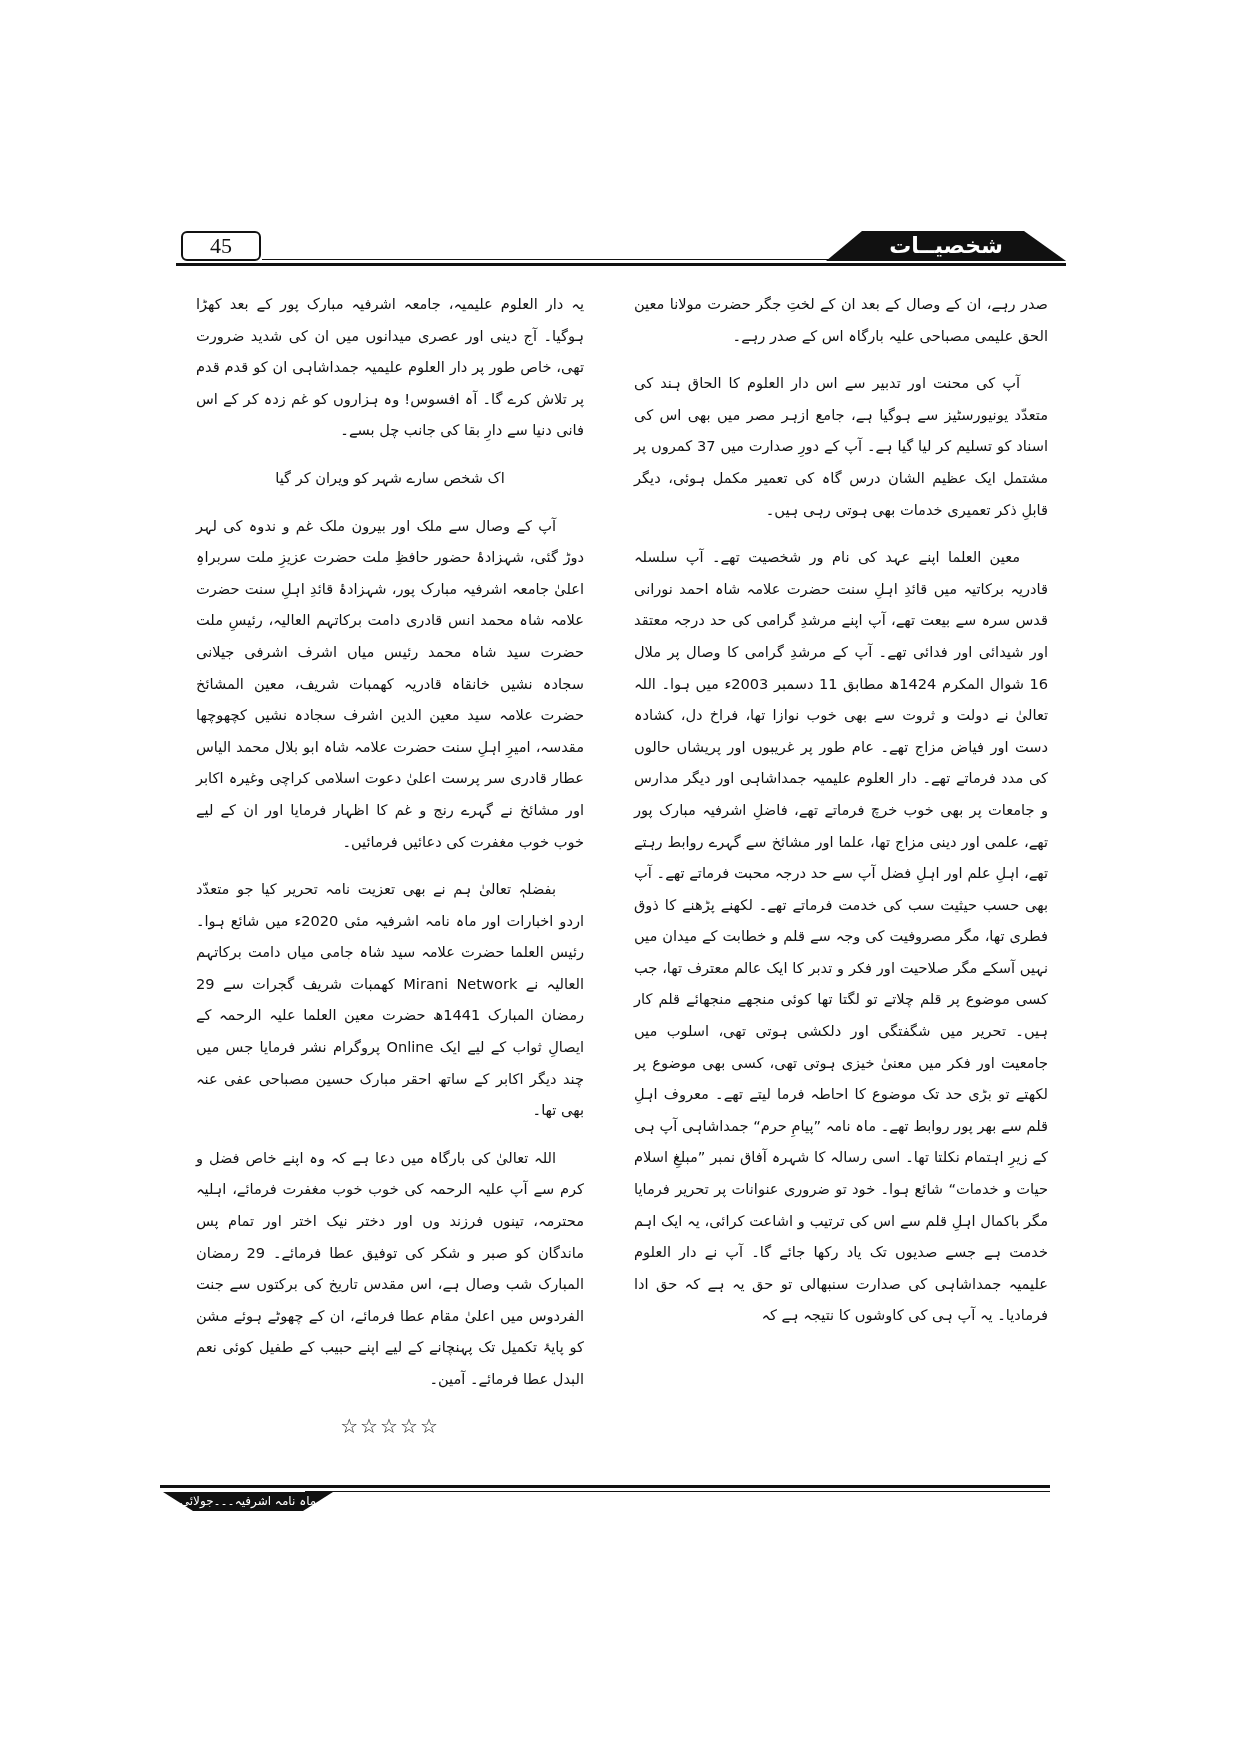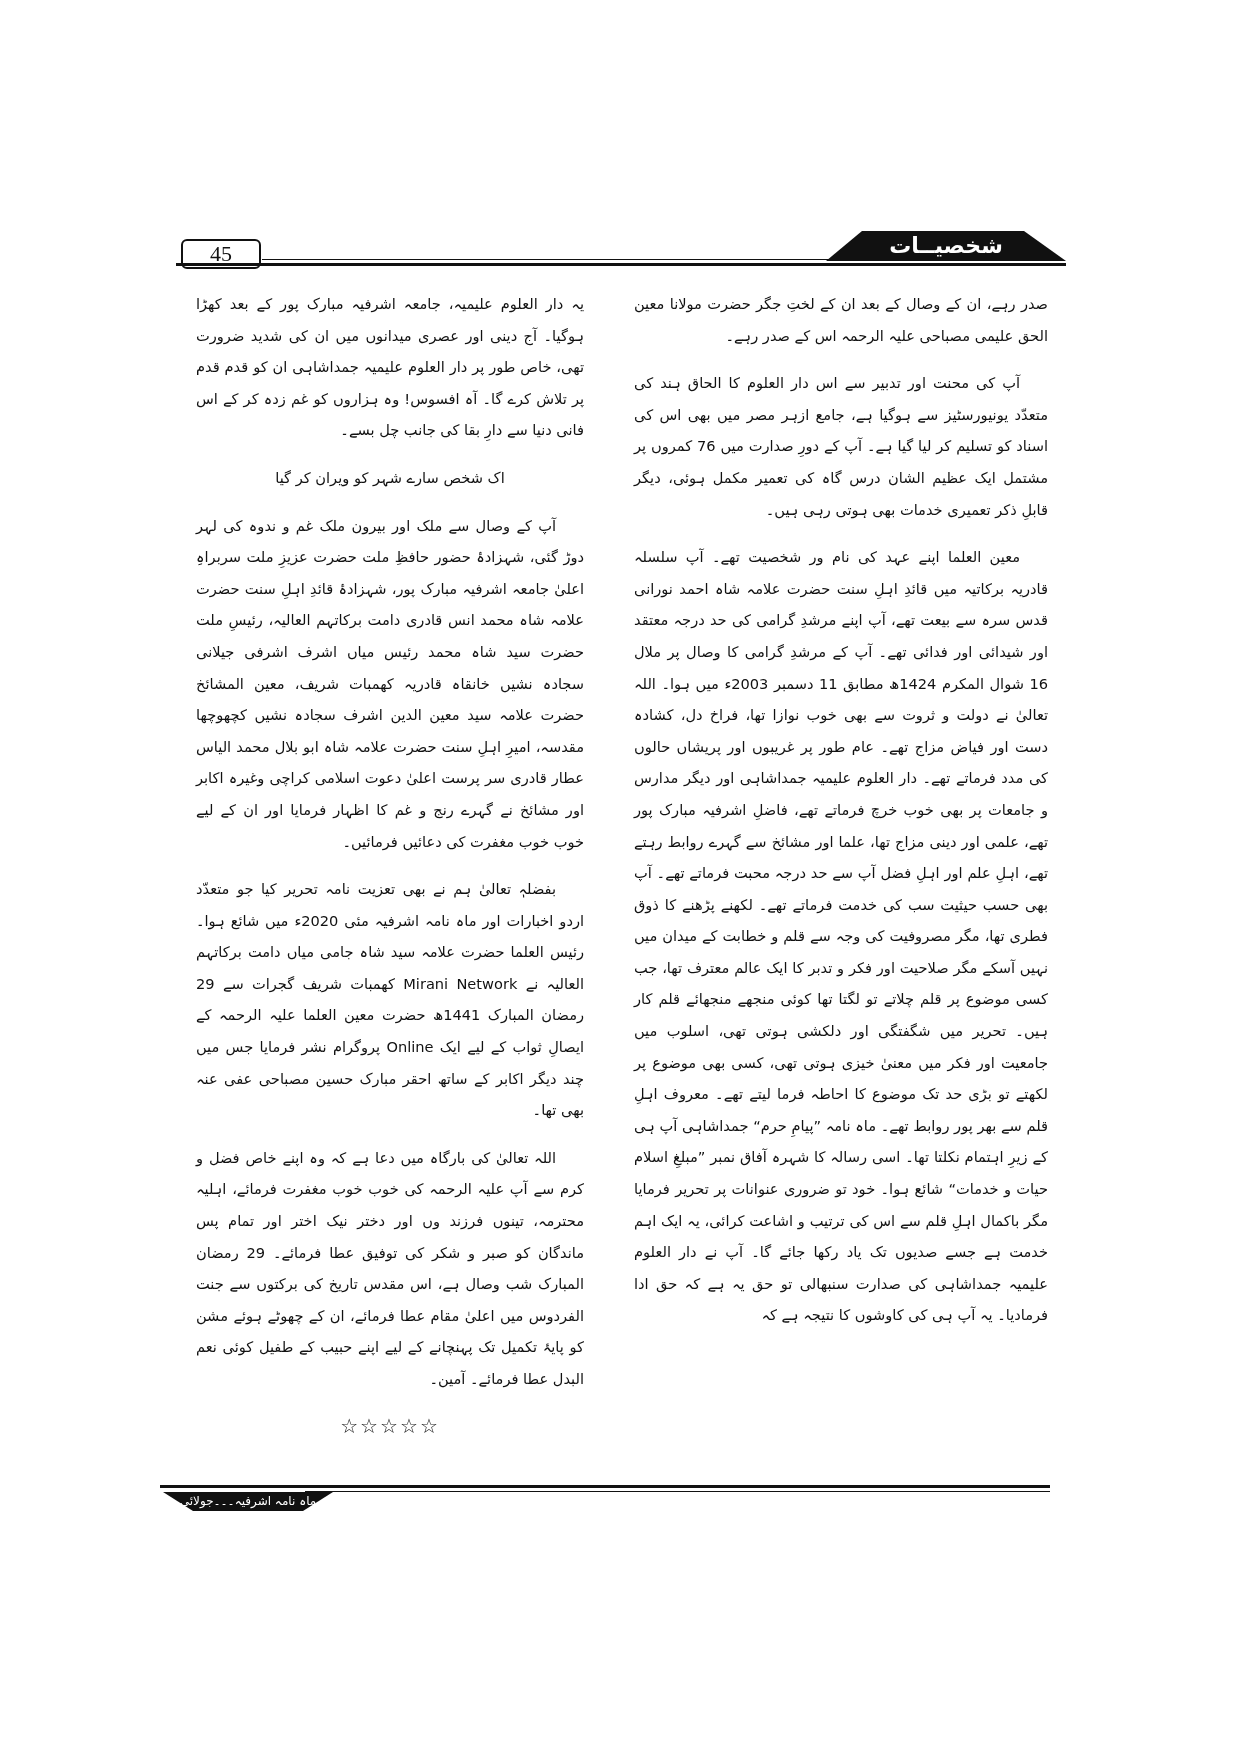--- a/index.html
+++ b/index.html
@@ -1,18 +1,18 @@
 <!DOCTYPE html>
 <html><head>
 <meta charset="utf-8">
 <style>
   html, body { margin:0; padding:0; background:#ffffff; }
   body { width:1240px; height:1754px; position:relative; overflow:hidden;
          font-family:"DejaVu Sans", sans-serif; color:#111; }
-  .page-num-box { position:absolute; left:181px; top:239px; width:80px; height:30px;
+  .page-num-box { position:absolute; left:181px; top:231px; width:80px; height:30px;
          border:2px solid #111; border-radius:6px; box-sizing:border-box;
          font-family:"Liberation Serif", serif; font-size:22px; line-height:26px; text-align:center; }
   .header-rule { position:absolute; left:176px; top:263px; width:890px; height:3px; background:#111; }
   .header-rule-thin { position:absolute; left:262px; top:259px; width:568px; height:1px; background:#111; }
   .title-banner { position:absolute; left:826px; top:231px; width:240px; height:42px; }
   .title-banner svg { position:absolute; left:0; top:0; }
   .title-banner .title-text { position:absolute; left:0; right:0; top:0; height:30px;
          text-align:center; color:#fff; font-size:22px; line-height:30px; font-weight:bold;
          font-family:"DejaVu Sans", sans-serif; letter-spacing:2px; }
   .column { position:absolute; top:272px; direction:rtl; text-align:justify;
@@ -38,22 +38,22 @@
 <div class="header-rule-thin"></div>
 <div class="header-rule"></div>
 <div class="title-banner">
   <svg width="240" height="30" viewBox="0 0 240 30">
     <polygon points="0,30 36,0 198,0 240,30" fill="#111"></polygon>
   </svg>
   <div class="title-text">شخصیــات</div>
 </div>
 
 <div class="column col-right">
-  <p>صدر رہے، ان کے وصال کے بعد ان کے لختِ جگر حضرت مولانا معین الحق علیمی مصباحی علیہ الرحمہ اس کے صدر رہے۔</p>
-  <p class="indent">آپ کی محنت اور تدبیر سے اس دار العلوم کا الحاق ہند کی متعدّد یونیورسٹیز سے ہوگیا ہے، جامع ازہر مصر میں بھی اس کی اسناد کو تسلیم کر لیا گیا ہے۔ آپ کے دورِ صدارت میں 76 کمروں پر مشتمل ایک عظیم الشان درس گاہ کی تعمیر مکمل ہوئی، دیگر قابلِ ذکر تعمیری خدمات بھی ہوتی رہی ہیں۔</p>
+  <p>صدر رہے، ان کے وصال کے بعد ان کے لختِ جگر حضرت مولانا معین الحق علیمی مصباحی علیہ بارگاہ اس کے صدر رہے۔</p>
+  <p class="indent">آپ کی محنت اور تدبیر سے اس دار العلوم کا الحاق ہند کی متعدّد یونیورسٹیز سے ہوگیا ہے، جامع ازہر مصر میں بھی اس کی اسناد کو تسلیم کر لیا گیا ہے۔ آپ کے دورِ صدارت میں 37 کمروں پر مشتمل ایک عظیم الشان درس گاہ کی تعمیر مکمل ہوئی، دیگر قابلِ ذکر تعمیری خدمات بھی ہوتی رہی ہیں۔</p>
   <p class="indent">معین العلما اپنے عہد کی نام ور شخصیت تھے۔ آپ سلسلہ قادریہ برکاتیہ میں قائدِ اہلِ سنت حضرت علامہ شاہ احمد نورانی قدس سرہ سے بیعت تھے، آپ اپنے مرشدِ گرامی کی حد درجہ معتقد اور شیدائی اور فدائی تھے۔ آپ کے مرشدِ گرامی کا وصال پر ملال 16 شوال المکرم 1424ھ مطابق 11 دسمبر 2003ء میں ہوا۔ اللہ تعالیٰ نے دولت و ثروت سے بھی خوب نوازا تھا، فراخ دل، کشادہ دست اور فیاض مزاج تھے۔ عام طور پر غریبوں اور پریشاں حالوں کی مدد فرماتے تھے۔ دار العلوم علیمیہ جمداشاہی اور دیگر مدارس و جامعات پر بھی خوب خرچ فرماتے تھے، فاضلِ اشرفیہ مبارک پور تھے، علمی اور دینی مزاج تھا، علما اور مشائخ سے گہرے روابط رہتے تھے، اہلِ علم اور اہلِ فضل آپ سے حد درجہ محبت فرماتے تھے۔ آپ بھی حسب حیثیت سب کی خدمت فرماتے تھے۔ لکھنے پڑھنے کا ذوق فطری تھا، مگر مصروفیت کی وجہ سے قلم و خطابت کے میدان میں نہیں آسکے مگر صلاحیت اور فکر و تدبر کا ایک عالم معترف تھا، جب کسی موضوع پر قلم چلاتے تو لگتا تھا کوئی منجھے منجھائے قلم کار ہیں۔ تحریر میں شگفتگی اور دلکشی ہوتی تھی، اسلوب میں جامعیت اور فکر میں معنیٰ خیزی ہوتی تھی، کسی بھی موضوع پر لکھتے تو بڑی حد تک موضوع کا احاطہ فرما لیتے تھے۔ معروف اہلِ قلم سے بھر پور روابط تھے۔ ماہ نامہ ”پیامِ حرم“ جمداشاہی آپ ہی کے زیرِ اہتمام نکلتا تھا۔ اسی رسالہ کا شہرہ آفاق نمبر ”مبلغِ اسلام حیات و خدمات“ شائع ہوا۔ خود تو ضروری عنوانات پر تحریر فرمایا مگر باکمال اہلِ قلم سے اس کی ترتیب و اشاعت کرائی، یہ ایک اہم خدمت ہے جسے صدیوں تک یاد رکھا جائے گا۔ آپ نے دار العلوم علیمیہ جمداشاہی کی صدارت سنبھالی تو حق یہ ہے کہ حق ادا فرمادیا۔ یہ آپ ہی کی کاوشوں کا نتیجہ ہے کہ</p>
 </div>
 
 <div class="column col-left">
   <p>یہ دار العلوم علیمیہ، جامعہ اشرفیہ مبارک پور کے بعد کھڑا ہوگیا۔ آج دینی اور عصری میدانوں میں ان کی شدید ضرورت تھی، خاص طور پر دار العلوم علیمیہ جمداشاہی ان کو قدم قدم پر تلاش کرے گا۔ آہ افسوس! وہ ہزاروں کو غم زدہ کر کے اس فانی دنیا سے دارِ بقا کی جانب چل بسے۔</p>
   <p class="verse">اک شخص سارے شہر کو ویران کر گیا</p>
   <p class="indent">آپ کے وصال سے ملک اور بیرون ملک غم و ندوہ کی لہر دوڑ گئی، شہزادۂ حضور حافظِ ملت حضرت عزیزِ ملت سربراہِ اعلیٰ جامعہ اشرفیہ مبارک پور، شہزادۂ قائدِ اہلِ سنت حضرت علامہ شاہ محمد انس قادری دامت برکاتہم العالیہ، رئیسِ ملت حضرت سید شاہ محمد رئیس میاں اشرف اشرفی جیلانی سجادہ نشیں خانقاہ قادریہ کھمبات شریف، معین المشائخ حضرت علامہ سید معین الدین اشرف سجادہ نشیں کچھوچھا مقدسہ، امیرِ اہلِ سنت حضرت علامہ شاہ ابو بلال محمد الیاس عطار قادری سر پرست اعلیٰ دعوت اسلامی کراچی وغیرہ اکابر اور مشائخ نے گہرے رنج و غم کا اظہار فرمایا اور ان کے لیے خوب خوب مغفرت کی دعائیں فرمائیں۔</p>
   <p class="indent">بفضلہٖ تعالیٰ ہم نے بھی تعزیت نامہ تحریر کیا جو متعدّد اردو اخبارات اور ماہ نامہ اشرفیہ مئی 2020ء میں شائع ہوا۔ رئیس العلما حضرت علامہ سید شاہ جامی میاں دامت برکاتہم العالیہ نے Mirani Network کھمبات شریف گجرات سے 29 رمضان المبارک 1441ھ حضرت معین العلما علیہ الرحمہ کے ایصالِ ثواب کے لیے ایک Online پروگرام نشر فرمایا جس میں چند دیگر اکابر کے ساتھ احقر مبارک حسین مصباحی عفی عنہ بھی تھا۔</p>
   <p class="indent">اللہ تعالیٰ کی بارگاہ میں دعا ہے کہ وہ اپنے خاص فضل و کرم سے آپ علیہ الرحمہ کی خوب خوب مغفرت فرمائے، اہلیہ محترمہ، تینوں فرزند وں اور دختر نیک اختر اور تمام پس ماندگان کو صبر و شکر کی توفیق عطا فرمائے۔ 29 رمضان المبارک شب وصال ہے، اس مقدس تاریخ کی برکتوں سے جنت الفردوس میں اعلیٰ مقام عطا فرمائے، ان کے چھوٹے ہوئے مشن کو پایۂ تکمیل تک پہنچانے کے لیے اپنے حبیب کے طفیل کوئی نعم البدل عطا فرمائے۔ آمین۔</p>
   <div class="stars">☆☆☆☆☆</div>

